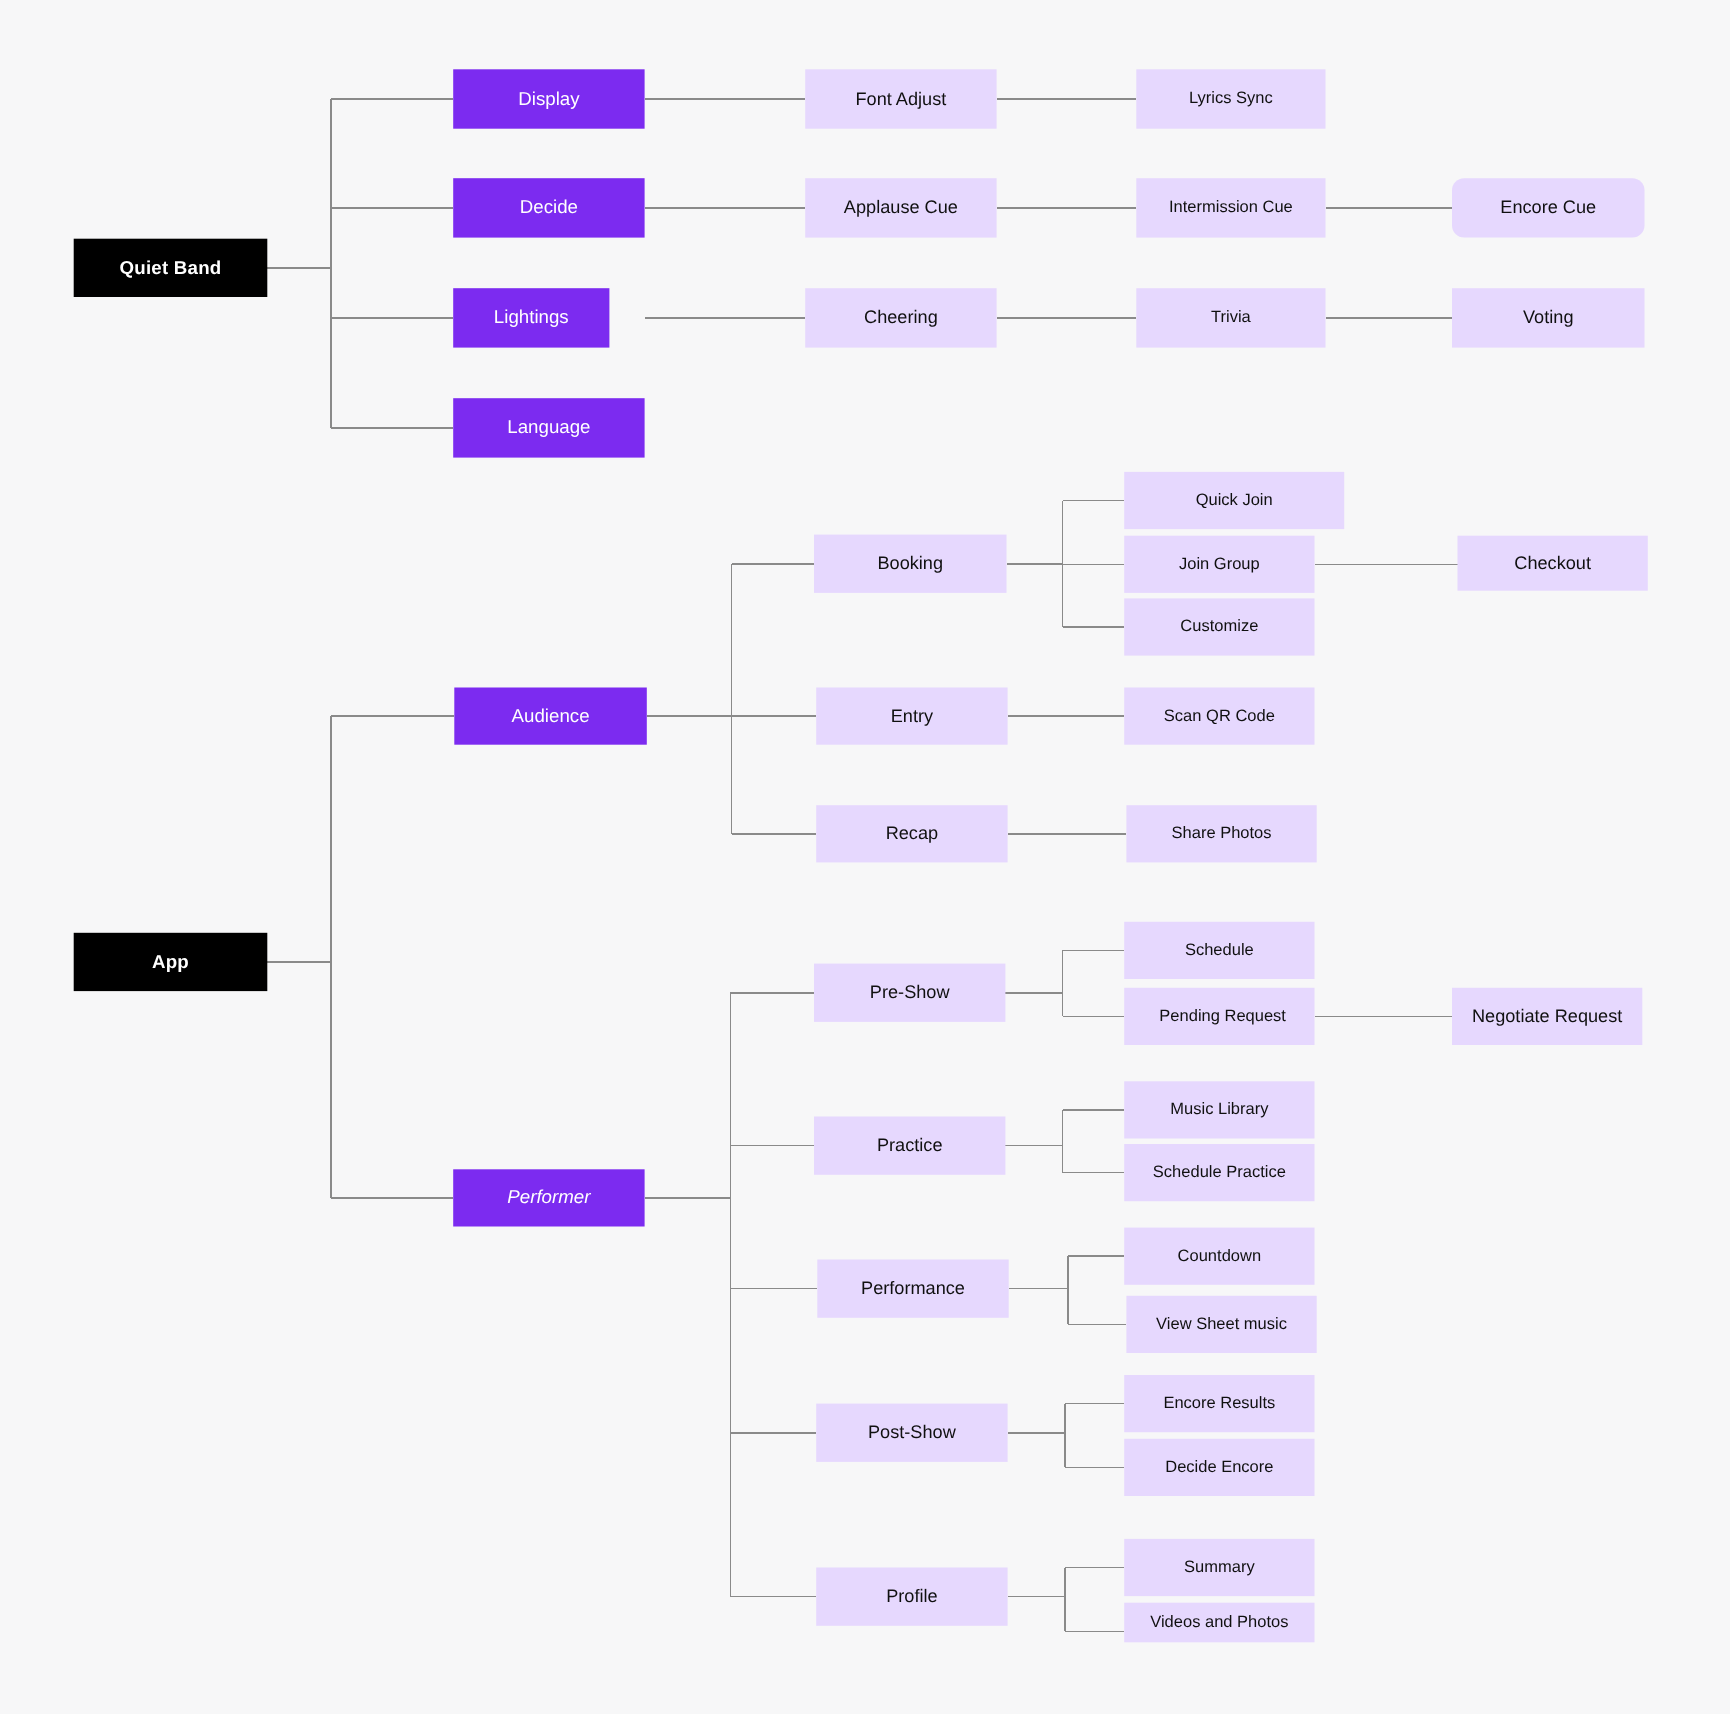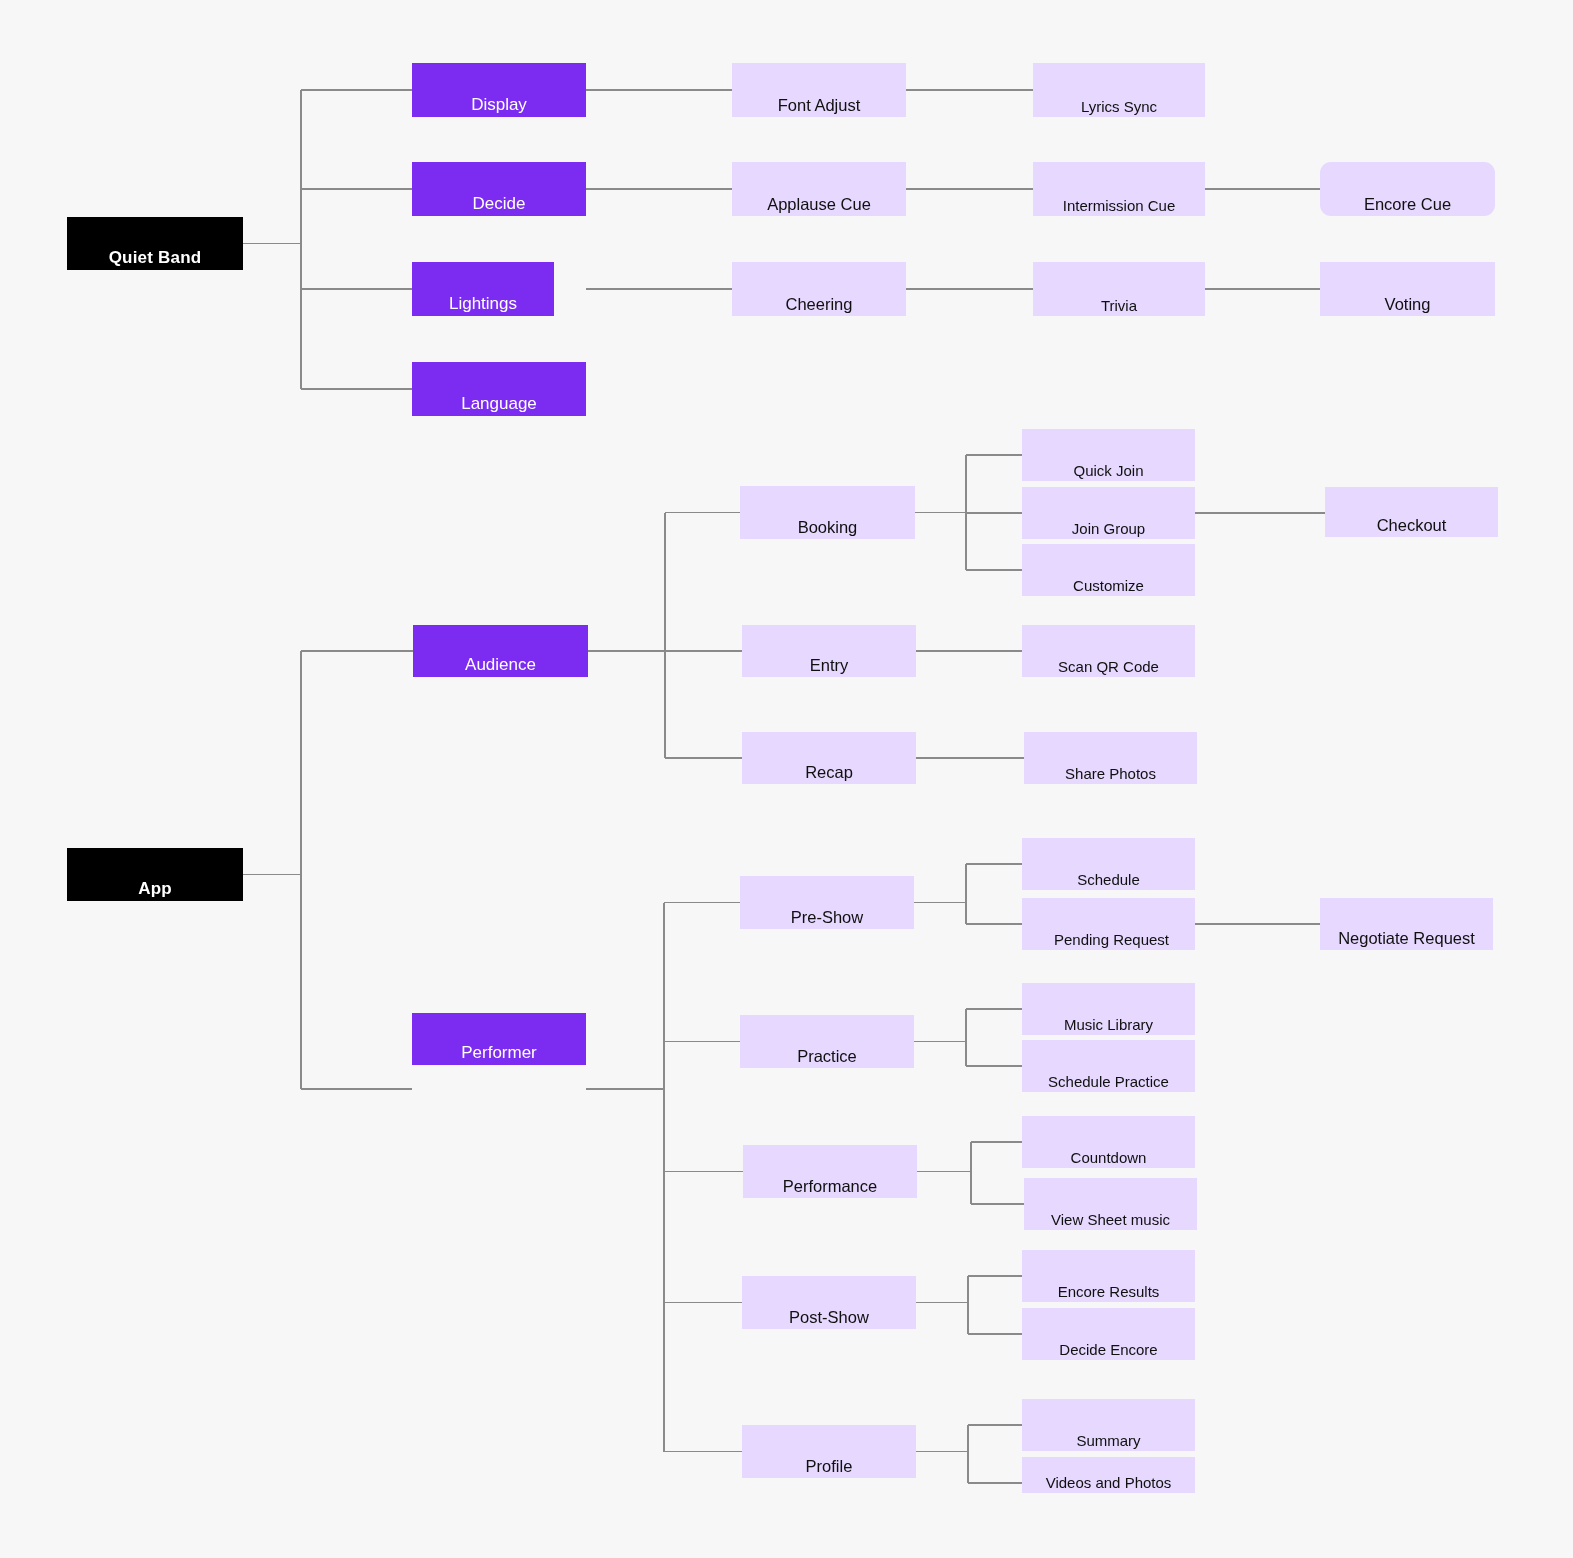--- a/index.html
+++ b/index.html
@@ -22,21 +22,21 @@
   }
   #edges {
     position: absolute;
     left: 0; top: 0;
     width: 1573px; height: 1558px;
     pointer-events: none;
   }
   .node {
     position: absolute;
     display: flex;
-    align-items: flex-end;
+    align-items: center;
     justify-content: center;
     text-align: center;
     line-height: 1.15;
     padding: 2px 6px;
     white-space: nowrap;
   }
   .node-root {
     background: #000000;
     color: #ffffff;
     font-weight: bold;
@@ -171,27 +171,27 @@
     </div>
     <div class="node node-l4" style="left: 1320px; top: 262px; width: 175px; height: 54px;">
       <span>Voting</span>
     </div>
     <div class="node node-root" style="left: 67px; top: 848px; width: 176px; height: 53px;">
       <span>App</span>
     </div>
     <div class="node node-l1" style="left: 413px; top: 625px; width: 175px; height: 52px;">
       <span>Audience</span>
     </div>
-    <div class="node node-l1" style="left: 412px; top: 1013px; width: 174px; height: 52px;">
+    <div class="node node-l1" style="left: 412px; top: 1063px; width: 174px; height: 52px; font-style: italic;">
       <span>Performer</span>
     </div>
     <div class="node node-l2" style="left: 740px; top: 486px; width: 175px; height: 53px;">
       <span>Booking</span>
     </div>
-    <div class="node node-l3" style="left: 1022px; top: 429px; width: 173px; height: 52px;">
+    <div class="node node-l3" style="left: 1022px; top: 429px; width: 200px; height: 52px;">
       <span>Quick Join</span>
     </div>
     <div class="node node-l3" style="left: 1022px; top: 487px; width: 173px; height: 52px;">
       <span>Join Group</span>
     </div>
     <div class="node node-l3" style="left: 1022px; top: 544px; width: 173px; height: 52px;">
       <span>Customize</span>
     </div>
     <div class="node node-l4" style="left: 1325px; top: 487px; width: 173px; height: 50px;">
       <span>Checkout</span>

